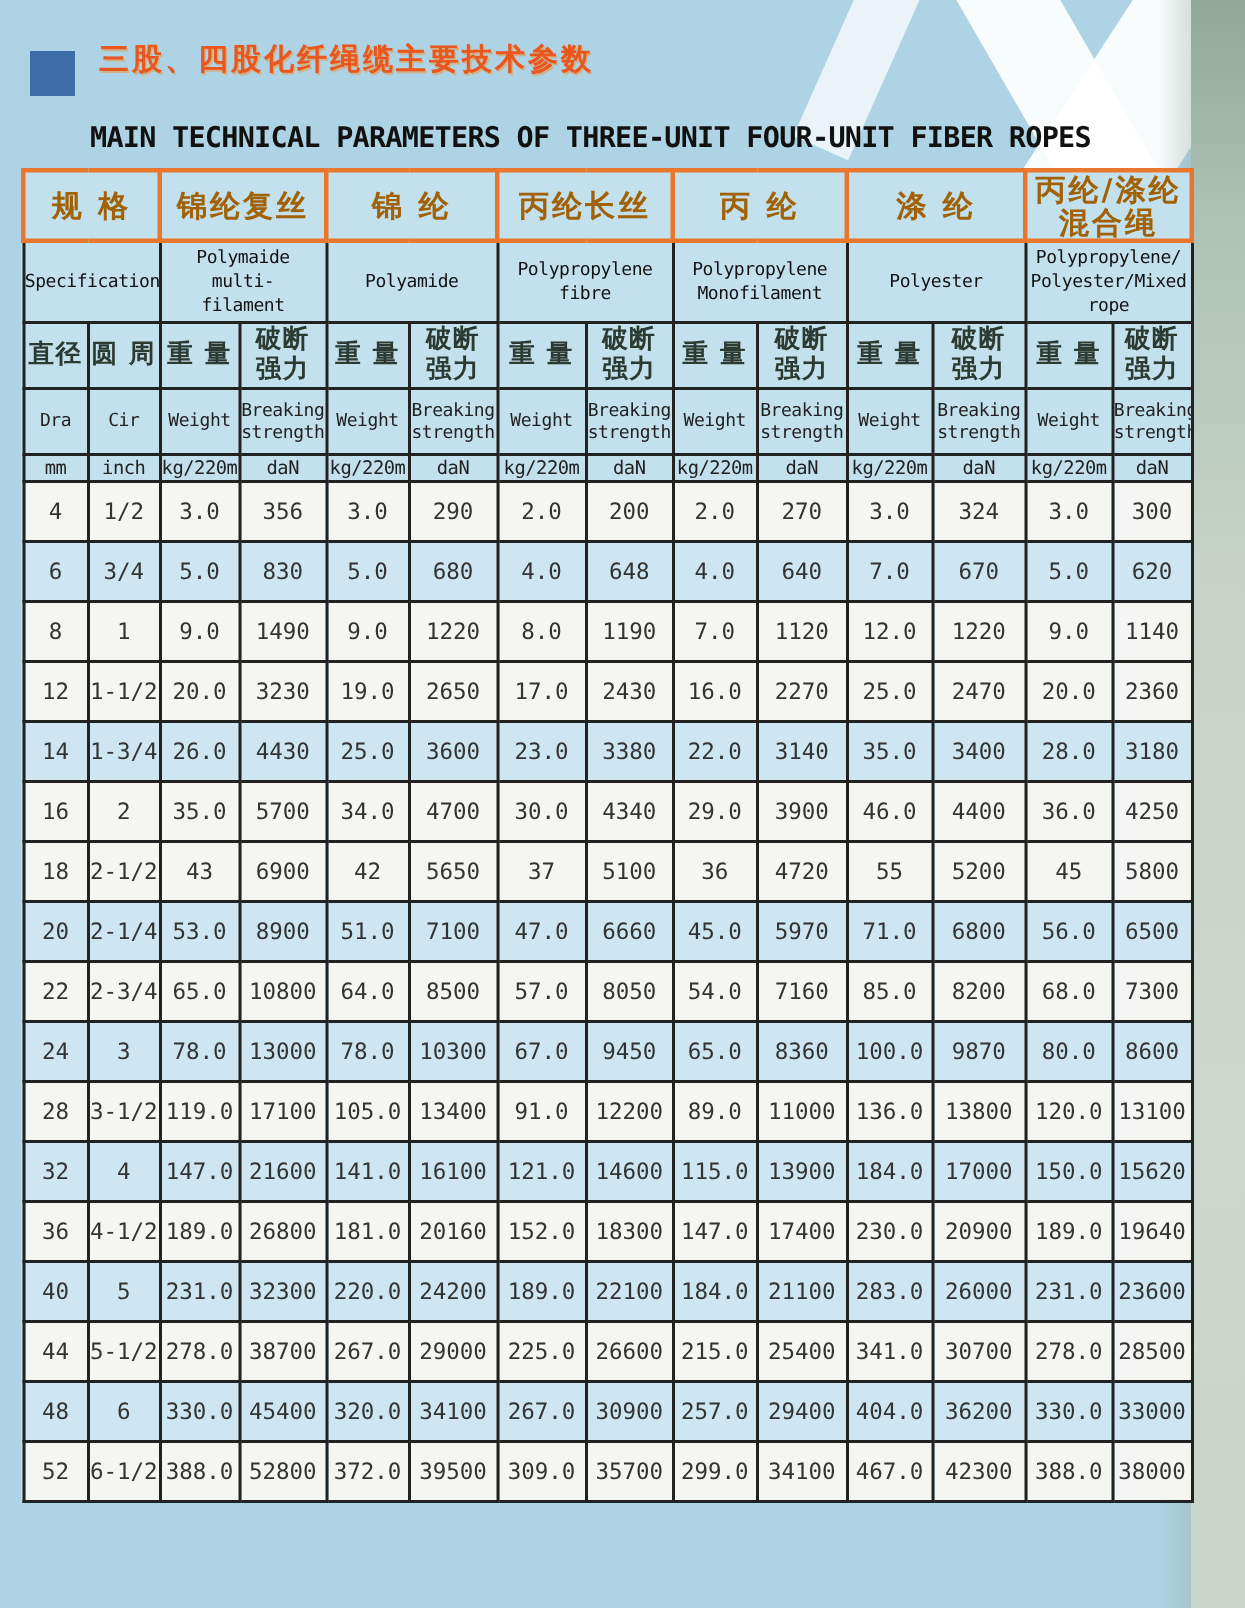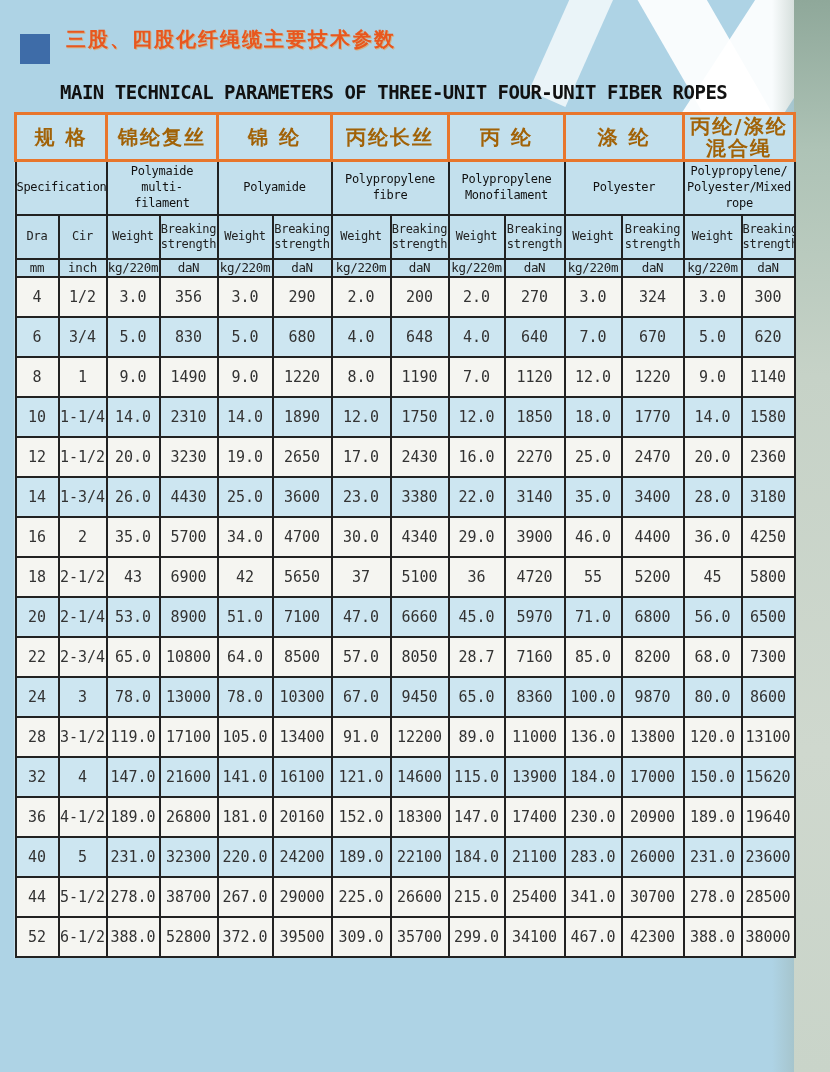--- a/index.html
+++ b/index.html
@@ -135,20 +135,42 @@
       <th colspan="2">Polyamide</th>
       <th colspan="2">Polypropylene
 fibre</th>
       <th colspan="2">Polypropylene
 Monofilament</th>
       <th colspan="2">Polyester</th>
       <th colspan="2">Polypropylene/
 Polyester/Mixed
 rope</th>
     </tr>
+    <tr class="cn-sub">
+      <th>直径</th>
+      <th>圆 周</th>
+      <th>重 量</th>
+      <th>破断
+强力</th>
+      <th>重 量</th>
+      <th>破断
+强力</th>
+      <th>重 量</th>
+      <th>破断
+强力</th>
+      <th>重 量</th>
+      <th>破断
+强力</th>
+      <th>重 量</th>
+      <th>破断
+强力</th>
+      <th>重 量</th>
+      <th>破断
+强力</th>
+    </tr>
     <tr class="en-sub">
       <th>Dra</th>
       <th>Cir</th>
       <th>Weight</th>
       <th>Breaking
 strength</th>
       <th>Weight</th>
       <th>Breaking
 strength</th>
       <th>Weight</th>
@@ -223,36 +245,20 @@
         <td>1220</td>
         <td>8.0</td>
         <td>1190</td>
         <td>7.0</td>
         <td>1120</td>
         <td>12.0</td>
         <td>1220</td>
         <td>9.0</td>
         <td>1140</td>
       </tr>
-      <tr class="b">
-        <td>10</td>
-        <td>1-1/4</td>
-        <td>14.0</td>
-        <td>2310</td>
-        <td>14.0</td>
-        <td>1890</td>
-        <td>12.0</td>
-        <td>1750</td>
-        <td>12.0</td>
-        <td>1850</td>
-        <td>18.0</td>
-        <td>1770</td>
-        <td>14.0</td>
-        <td>1580</td>
-      </tr>
       <tr class="w">
         <td>12</td>
         <td>1-1/2</td>
         <td>20.0</td>
         <td>3230</td>
         <td>19.0</td>
         <td>2650</td>
         <td>17.0</td>
         <td>2430</td>
         <td>16.0</td>
@@ -328,21 +334,21 @@
       </tr>
       <tr class="w">
         <td>22</td>
         <td>2-3/4</td>
         <td>65.0</td>
         <td>10800</td>
         <td>64.0</td>
         <td>8500</td>
         <td>57.0</td>
         <td>8050</td>
-        <td>28.7</td>
+        <td>54.0</td>
         <td>7160</td>
         <td>85.0</td>
         <td>8200</td>
         <td>68.0</td>
         <td>7300</td>
       </tr>
       <tr class="b">
         <td>24</td>
         <td>3</td>
         <td>78.0</td>
@@ -431,20 +437,36 @@
         <td>29000</td>
         <td>225.0</td>
         <td>26600</td>
         <td>215.0</td>
         <td>25400</td>
         <td>341.0</td>
         <td>30700</td>
         <td>278.0</td>
         <td>28500</td>
       </tr>
+      <tr class="b">
+        <td>48</td>
+        <td>6</td>
+        <td>330.0</td>
+        <td>45400</td>
+        <td>320.0</td>
+        <td>34100</td>
+        <td>267.0</td>
+        <td>30900</td>
+        <td>257.0</td>
+        <td>29400</td>
+        <td>404.0</td>
+        <td>36200</td>
+        <td>330.0</td>
+        <td>33000</td>
+      </tr>
       <tr class="w">
         <td>52</td>
         <td>6-1/2</td>
         <td>388.0</td>
         <td>52800</td>
         <td>372.0</td>
         <td>39500</td>
         <td>309.0</td>
         <td>35700</td>
         <td>299.0</td>

